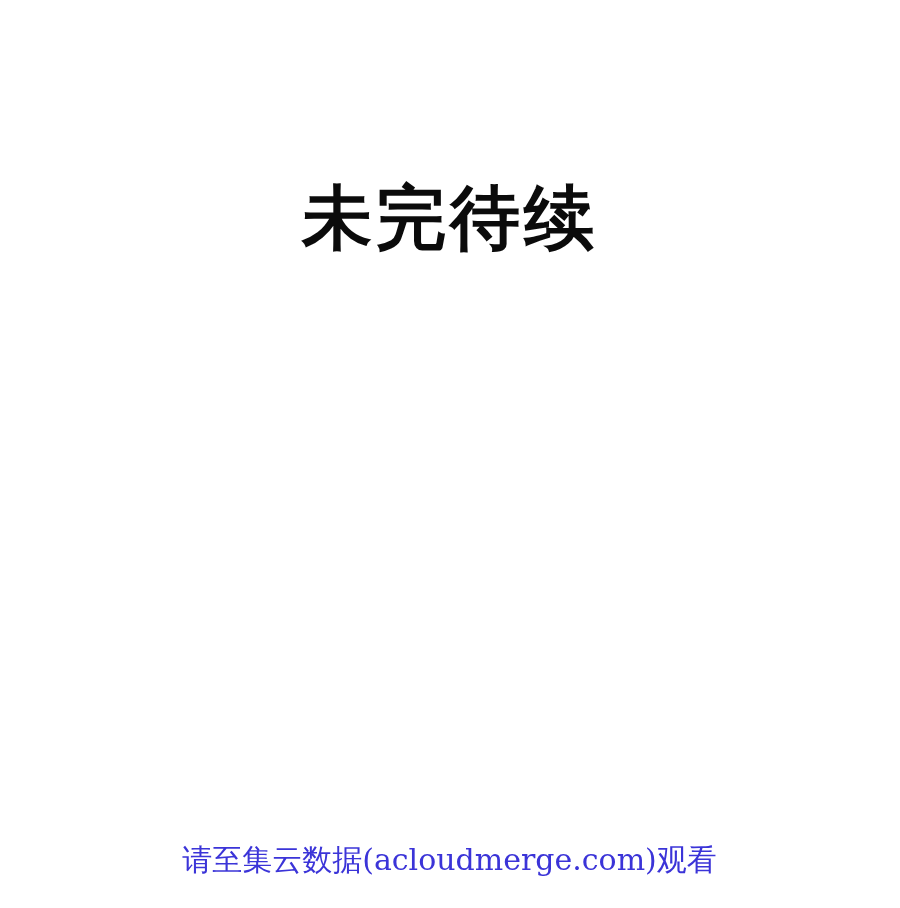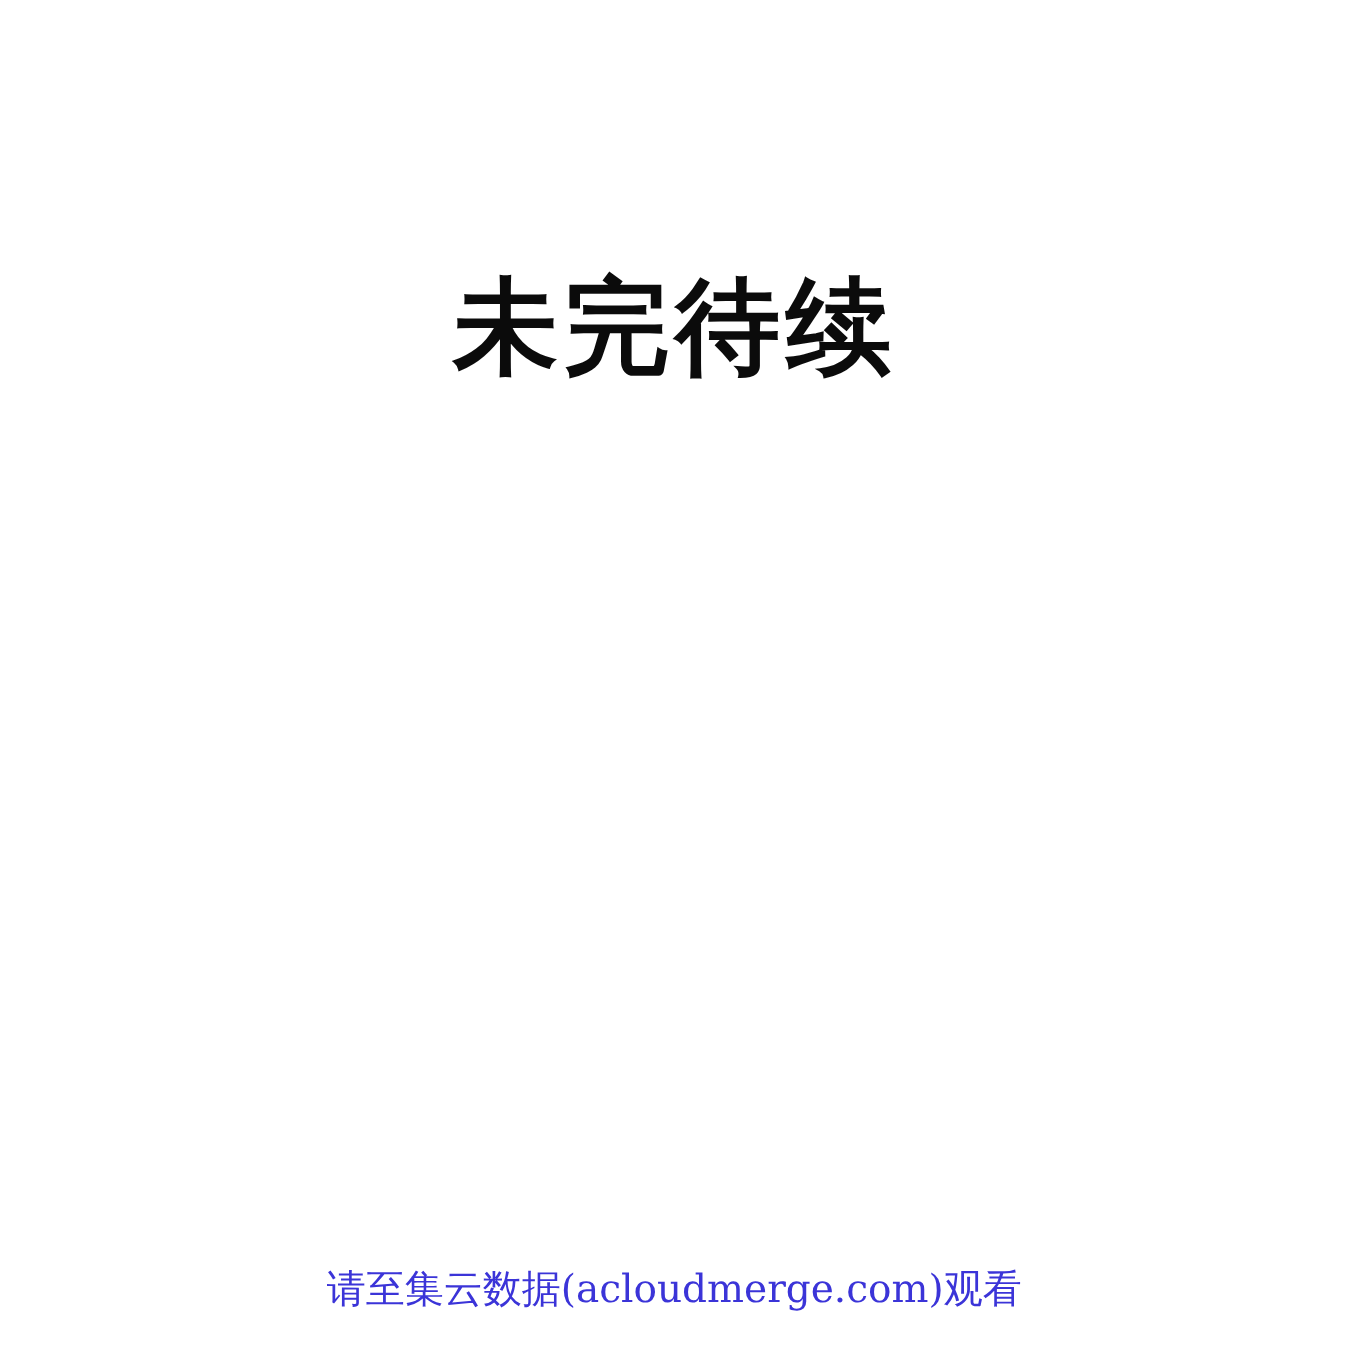--- a/index.html
+++ b/index.html
@@ -51,21 +51,21 @@
     vertical-align: 1px;
     margin-right: 2px;
   }
   .watermark {
     position: absolute;
     top: 840px;
     left: 0;
     width: 899px;
     text-align: center;
     font-family: "DejaVu Serif", "Liberation Serif", serif;
-    font-size: 26px;
+    font-size: 30px;
     line-height: 40px;
     color: #3b34d8;
     white-space: nowrap;
   }
 </style>
 </head>
 <body>
 
 <div class="page">
 

